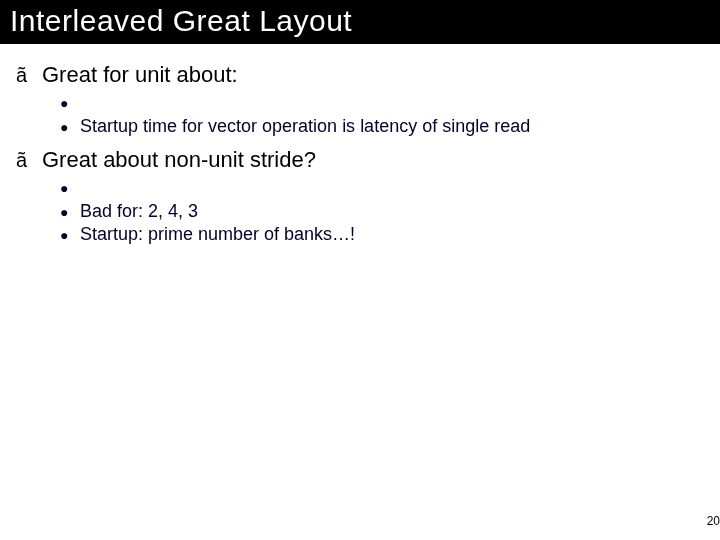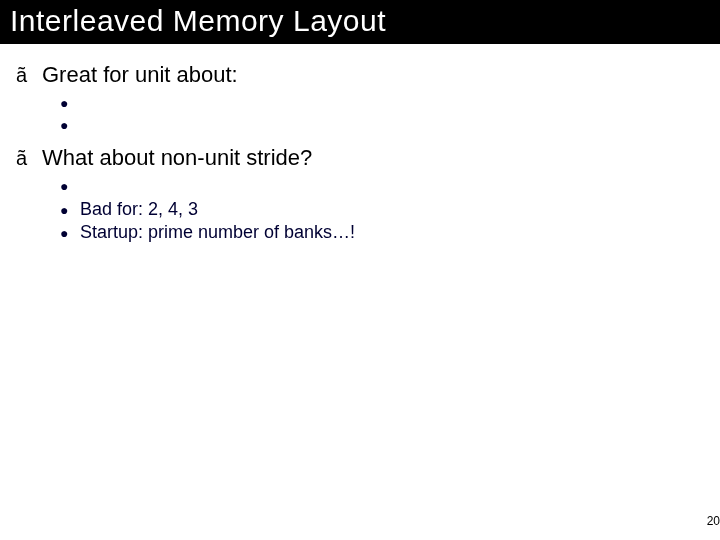--- a/index.html
+++ b/index.html
@@ -59,41 +59,42 @@
     right: 0;
     bottom: 12px;
     font-size: 12px;
     color: #000;
   }
 </style>
 </head>
 <body>
 
 <div class="title-bar">
-  <h1>Interleaved Memory Layout</h1>
+  <h1>Interleaved Great Layout</h1>
 </div>
 
 <div class="content">
 
   <div class="top-item">
     <span class="top-marker">ã</span>
     <span>Great for unit about:</span>
   </div>
   <div class="sub-list">
     <div class="sub-item">
       <span class="sub-marker">●</span>
     </div>
     <div class="sub-item">
       <span class="sub-marker">●</span>
+      <span>Startup time for vector operation is latency of single read</span>
     </div>
   </div>
 
   <div class="top-item">
     <span class="top-marker">ã</span>
-    <span>What about non-unit stride?</span>
+    <span>Great about non-unit stride?</span>
   </div>
   <div class="sub-list">
     <div class="sub-item">
       <span class="sub-marker">●</span>
     </div>
     <div class="sub-item">
       <span class="sub-marker">●</span>
       <span>Bad for: 2, 4, 3</span>
     </div>
     <div class="sub-item">

